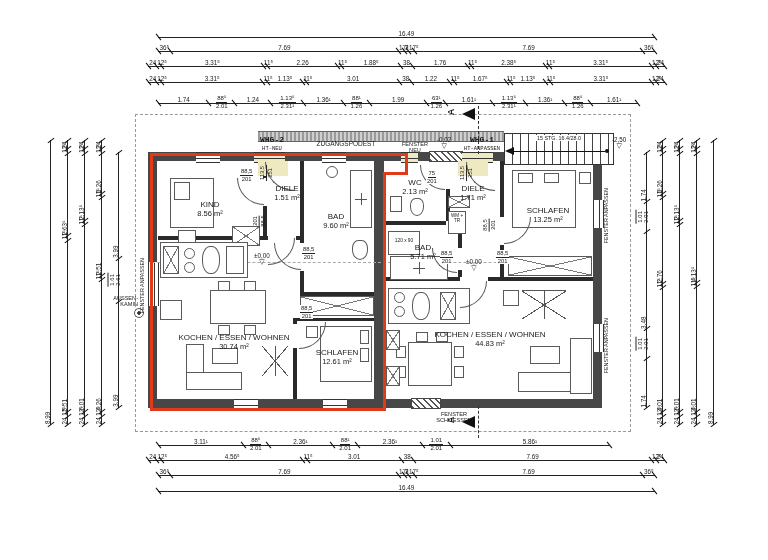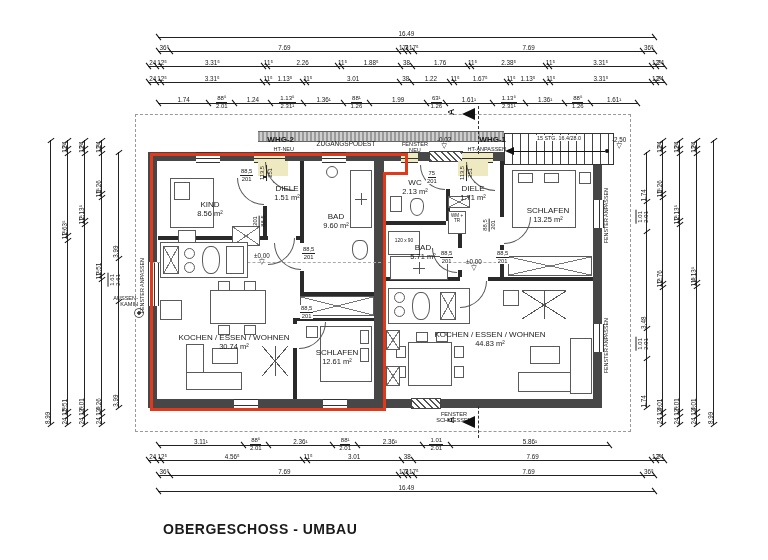--- a/index.html
+++ b/index.html
@@ -65,21 +65,21 @@
     linear-gradient(to top right,transparent calc(50% - .5px),#555 calc(50% - .5px),#555 calc(50% + .5px),transparent calc(50% + .5px)),
     linear-gradient(to bottom right,transparent calc(50% - .5px),#555 calc(50% - .5px),#555 calc(50% + .5px),transparent calc(50% + .5px)),
     linear-gradient(#555,#555);
     background-size:100% 100%,100% 100%,1px 100%;background-position:center;background-repeat:no-repeat;}
   .tvline{border-top:1px solid #555;}
 
   
   .room-label{position:absolute;text-align:center;font-size:8px;line-height:9px;white-space:nowrap;z-index:20;}
   .room-label .area{font-size:7.5px;}
   .small-label{position:absolute;font-size:5.6px;line-height:6.3px;text-align:center;z-index:20;}
-  .unit-label{position:absolute;text-align:right;font-size:8px;font-weight:bold;line-height:8.5px;z-index:20;white-space:nowrap;}
+  .unit-label{position:absolute;text-align:center;font-size:8px;font-weight:bold;line-height:8.5px;z-index:20;white-space:nowrap;font-family:Liberation Mono, monospace;}
   .unit-label .note{display:block;font-size:5.5px;font-weight:normal;}
   .vlabel{position:absolute;writing-mode:vertical-rl;transform:rotate(180deg);font-size:5.4px;line-height:6px;white-space:nowrap;z-index:20;}
   .frac-label{position:absolute;display:flex;flex-direction:column;align-items:center;font-size:5.8px;line-height:6.5px;z-index:21;}
   .frac-label b{font-weight:normal;padding:0 1px;}
   .frac-label b:first-child{border-bottom:1px solid #222;}
   .frac-label.rot{transform:rotate(-90deg);transform-origin:center;}
   .lvl{position:absolute;display:flex;flex-direction:column;align-items:center;font-size:6.3px;line-height:7px;z-index:20;}
   .lvl .tri{font-size:7px;line-height:6px;}
 
   
@@ -302,21 +302,20 @@
       <span class="dim-item" style="flex-grow: 7.69; flex-basis: 0px;">7.69</span>
       <i class="tick"></i>
       <span class="dim-item" style="flex-grow: 0.36; flex-basis: 0px;">36⁵</span>
       <i class="tick"></i>
     </div>
   <div class="dim-row" style="left:158px;top:482px;width:497px;">
       <i class="tick"></i>
       <span class="dim-item" style="flex-grow: 16.49; flex-basis: 0px;">16.49</span>
       <i class="tick"></i>
     </div>
-  <div class="drawtitle">OBERGESCHOSS - UMBAU</div>
 
   <div class="dim-col" style="left:44px;top:140px;height:285px;">
       <i class="tick"></i>
       <span class="dim-item" style="flex-grow: 8.99; flex-basis: 0px;">8.99</span>
       <i class="tick"></i>
     </div>
   <div class="dim-col" style="left:61px;top:140px;height:285px;">
       <i class="tick"></i>
       <span class="dim-item" style="flex-grow: 0.24; flex-basis: 0px;">24</span>
       <i class="tick"></i>

